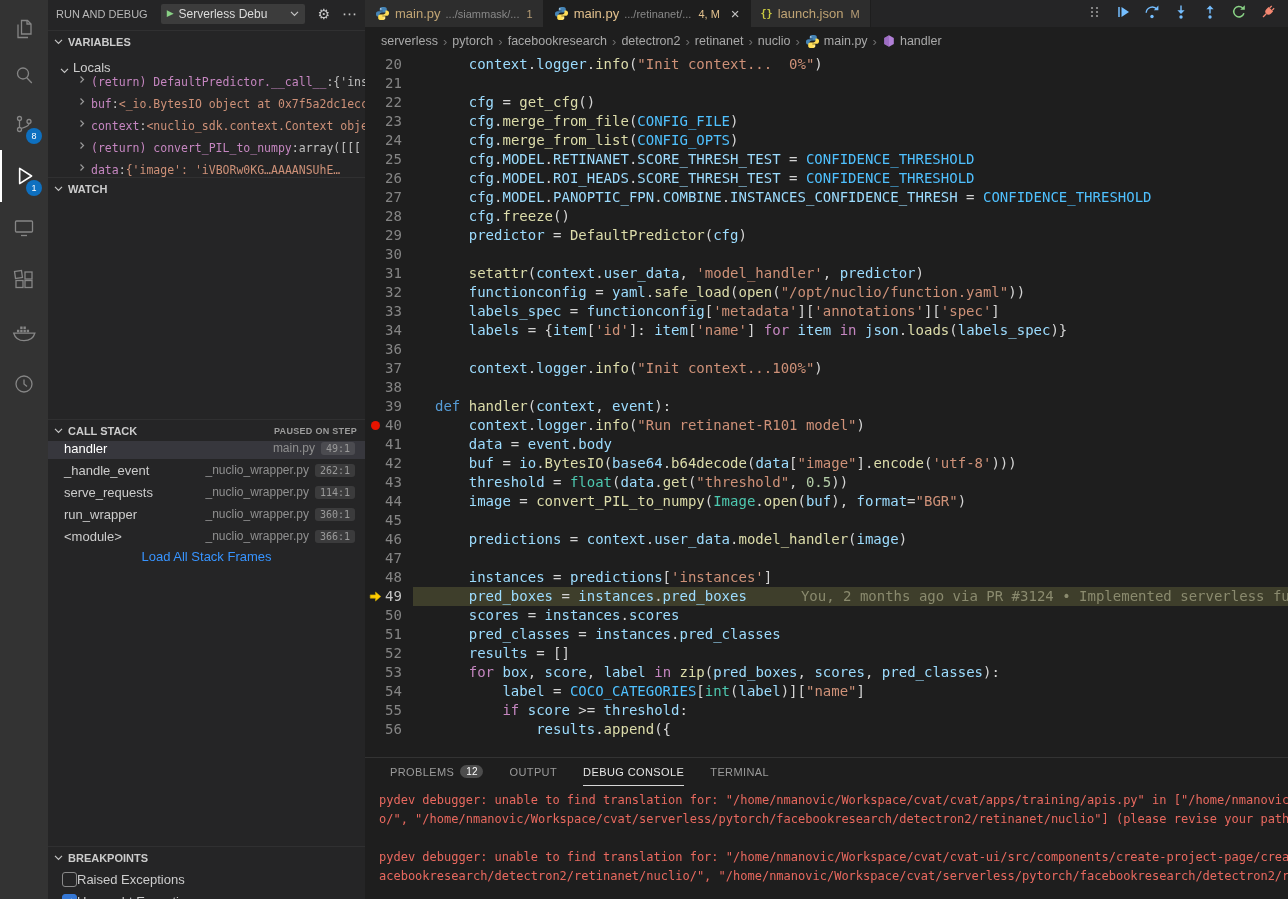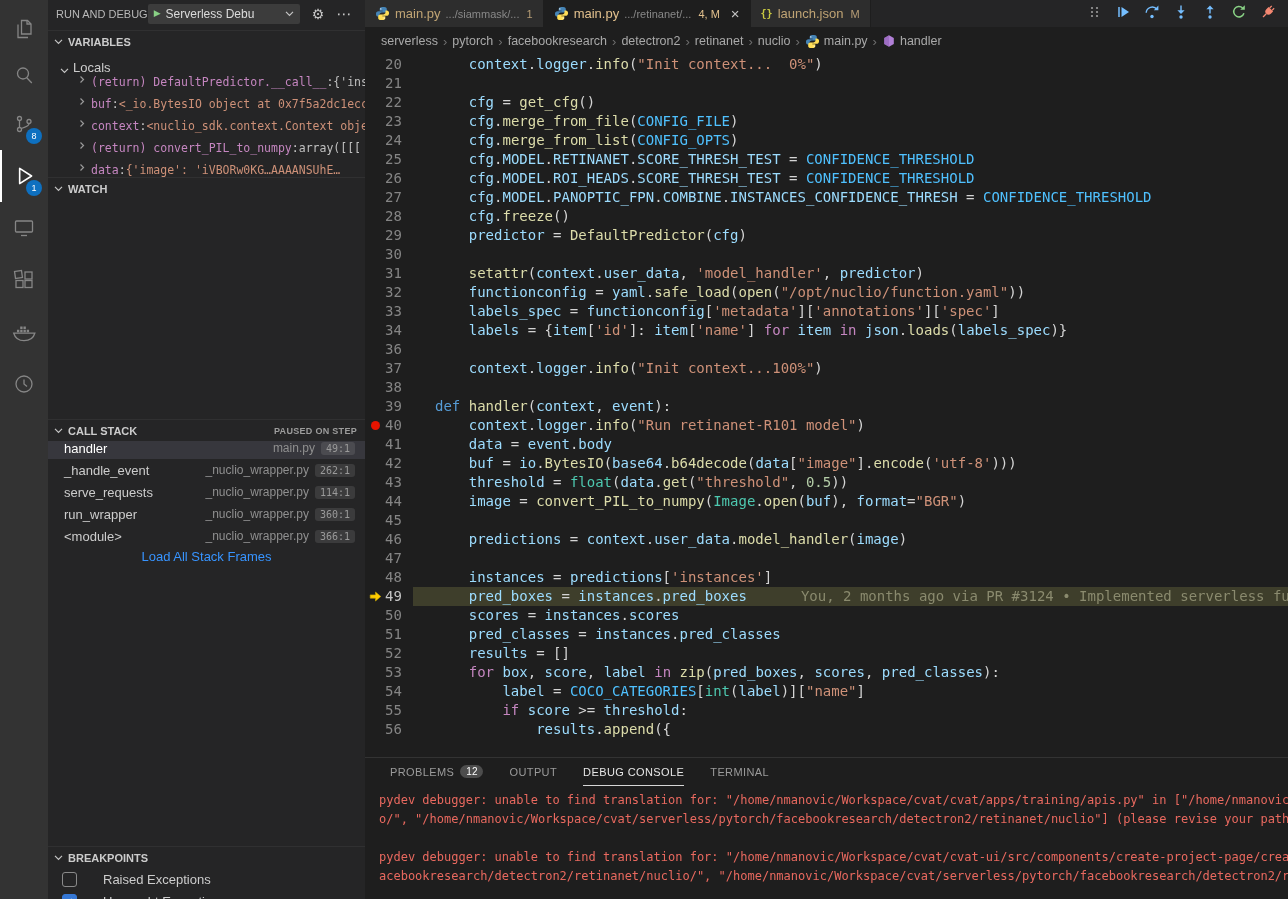--- a/index.html
+++ b/index.html
@@ -8,21 +8,21 @@
 
 .activitybar{width:48px;flex:none;background:#333333;padding-top:6px;box-sizing:border-box}
 .ab-item{height:52px;display:flex;align-items:center;justify-content:center;position:relative;color:#868686;border-left:2px solid transparent;border-right:2px solid transparent}
 .ab-item:nth-child(-n+2){height:46px}
 .ab-item.active{color:#ffffff;border-left-color:#ffffff}
 .ab-ic{display:flex}
 .ab-badge{position:absolute;right:4px;bottom:6px;background:var(--badge-blue,#0E70C0);color:#fff;font-size:9px;min-width:16px;height:16px;border-radius:9px;display:flex;align-items:center;justify-content:center;box-sizing:border-box;padding:0 3px}
 
 .sidebar{width:317px;flex:none;background:#252526;position:relative;overflow:hidden}
 .sb-header{position:absolute;top:0;left:0;width:100%;height:27px;display:flex;align-items:center;padding:0 8px;box-sizing:border-box}
-.sb-title{font-size:11px;color:#b8b8b8;white-space:nowrap;}
+.sb-title{font-size:11px;color:#b8b8b8;white-space:nowrap;margin-right:13px}
 .cfg-select{height:20px;background:#3c3c3c;border-radius:2px;display:flex;align-items:center;gap:5px;padding:0 6px;width:152px;box-sizing:border-box}
 .play{color:var(--start-green,#89D185);font-size:9px;line-height:1}
 .cfg-label{font-size:12px;color:#dcdcdc;flex:1;white-space:nowrap;overflow:hidden}
 .gear{font-size:14px;color:#c5c5c5;margin-left:12px}
 .dots{font-size:15px;color:#c5c5c5;margin-left:12px}
 .sect-head{position:absolute;left:0;width:100%;height:22px;background:#252526;display:flex;align-items:center;gap:4px;padding:0 8px 0 4px;box-sizing:border-box;font-size:11px;font-weight:bold;color:#cccccc;z-index:3;border-top:1px solid rgba(128,128,128,0.12)}
 .sect-head .chev-d{width:12px;display:flex;justify-content:center}
 .paused{margin-left:auto;font-size:9px;font-weight:bold;color:#9d9d9d;letter-spacing:.3px}
 .scope-row{position:absolute;left:0;width:100%;height:22px;display:flex;align-items:flex-end;gap:4px;padding-left:12px;box-sizing:border-box;font-size:13px;color:#cccccc;z-index:1}
 .var-list{position:absolute;left:0;width:100%;top:75px;height:102px;overflow:hidden;z-index:1}
@@ -34,21 +34,21 @@
 .vval-plain{color:#c0c0c0}
 .stack-list{position:absolute;left:0;width:100%;top:437px;z-index:1}
 .frame{height:22px;display:flex;align-items:center;padding:0 10px 0 16px;gap:6px}
 .frame.selected{background:#37373d}
 .fname{color:#cccccc;white-space:nowrap;font-size:13px}
 .frame.selected .fname{color:#ffffff}
 .ffile{margin-left:auto;color:#8f8f8f;font-size:12px;white-space:nowrap}
 .fpos{flex:none;background:rgba(255,255,255,0.10);color:#9a9a9a;border-radius:3px;font-size:10px;padding:1px 5px;font-family:"DejaVu Sans Mono",monospace}
 .load-link{position:absolute;left:0;width:100%;top:549px;text-align:center;color:var(--link-blue,#3794FF);font-size:13px;z-index:1}
 .bp-list{position:absolute;left:0;width:100%;top:868px;z-index:1}
-.bp-row{height:22px;display:flex;align-items:center;gap:26px;padding-left:14px}
+.bp-row{height:22px;display:flex;align-items:center;gap:0;padding-left:14px}
 .cbx{width:15px;height:15px;box-sizing:border-box;border:1px solid #8a8a8a;border-radius:3px;display:flex;align-items:center;justify-content:center;font-size:10px;color:#fff;flex:none}
 .cbx.checked{background:#3577D4;border-color:#3577D4}
 .bp-label{font-size:13px;color:#cccccc}
 
 .main{flex:1;display:flex;flex-direction:column;min-width:0;position:relative}
 .tabbar{height:27px;flex:none;background:#252526;display:flex;position:relative}
 .tabs{display:flex;height:100%}
 .tab{display:flex;align-items:center;gap:5px;padding:0 10px;background:#2d2d2d;border-right:1px solid #1e1e1e}
 .tab.active{background:#1e1e1e}
 .tab-ic{display:flex}

